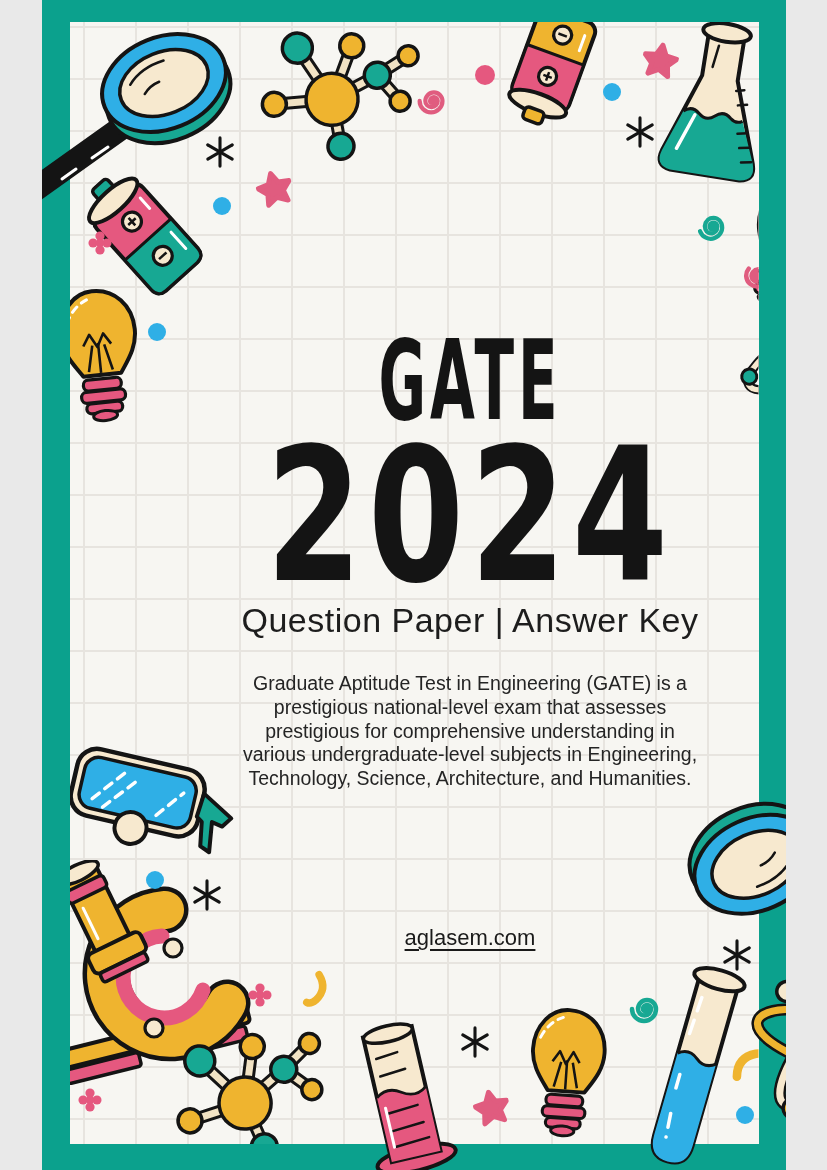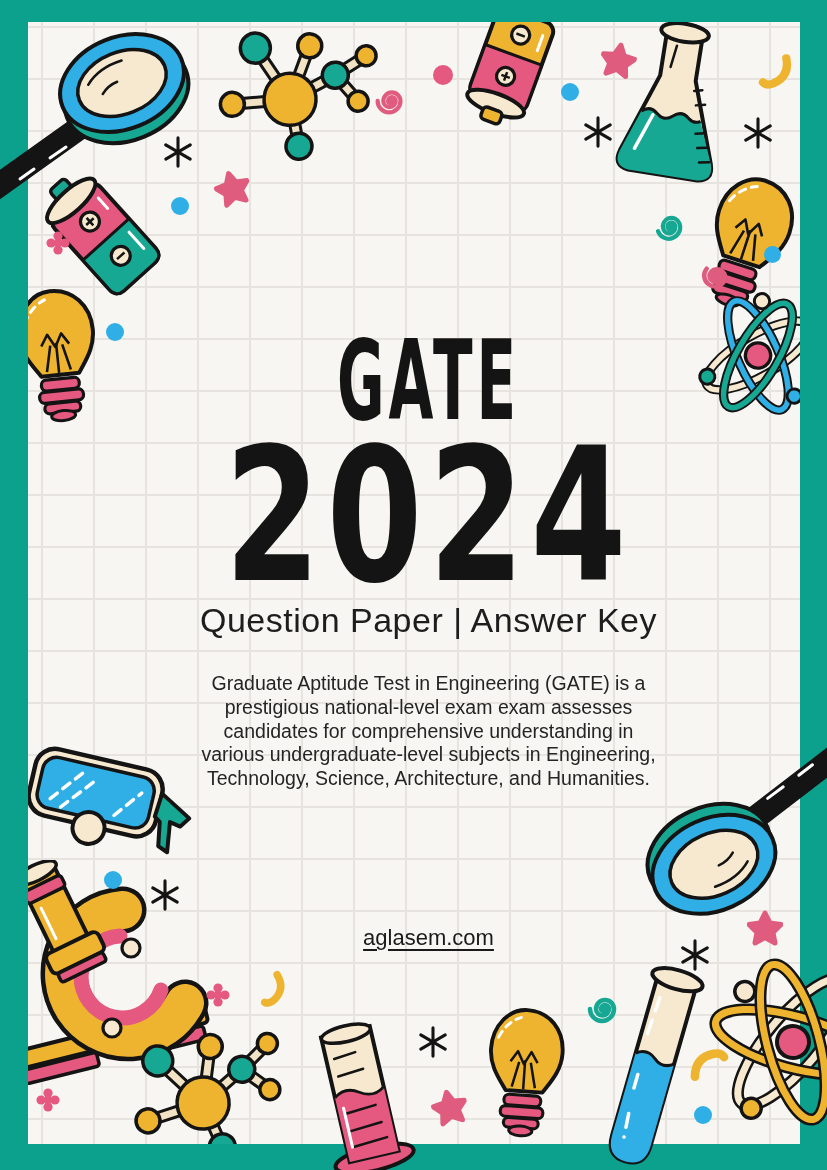--- a/index.html
+++ b/index.html
@@ -1,17 +1,17 @@
 <!DOCTYPE html>
 <html><head>
 <meta charset="utf-8">
 <style>
   html,body{margin:0;padding:0;background:#e9e9e9;}
   .page{
-    position:relative;width:827px;height:1170px;margin:0 auto;
+    position:relative;width:744px;height:1170px;margin:0 auto;
     background:#0BA18D;overflow:hidden;
     font-family:"Liberation Sans",sans-serif;
   }
   
   .paper{
     position:absolute;left:28px;top:22px;right:27px;bottom:26px;
     background-color:#F7F6F2;
     background-image:
       linear-gradient(to right,#E7E4DF 2px,transparent 2px),
       linear-gradient(to bottom,#E7E4DF 2px,transparent 2px);
@@ -385,21 +385,21 @@
   <div class="text-layer">
     <div class="title-row gate">
         <span>GATE</span>
       </div>
     <div class="title-row year">
         <span>2024</span>
       </div>
     <div class="title-row subtitle">
         <span>Question Paper | Answer Key</span>
       </div>
-    <div class="description">Graduate Aptitude Test in Engineering (GATE) is a prestigious national-level exam exam assesses candidates for comprehensive understanding in various undergraduate-level subjects in Engineering, Technology, Science, Architecture, and Humanities.</div>
+    <div class="description">Graduate Aptitude Test in Engineering (GATE) is a prestigious national-level exam that assesses prestigious for comprehensive understanding in various undergraduate-level subjects in Engineering, Technology, Science, Architecture, and Humanities.</div>
     <div class="title-row website">
       <a href="#">aglasem.com</a>
     </div>
   </div>
 
   <div class="frame top"></div>
   <div class="frame left"></div>
   <div class="frame right"></div>
   <div class="frame bottom"></div>
 

